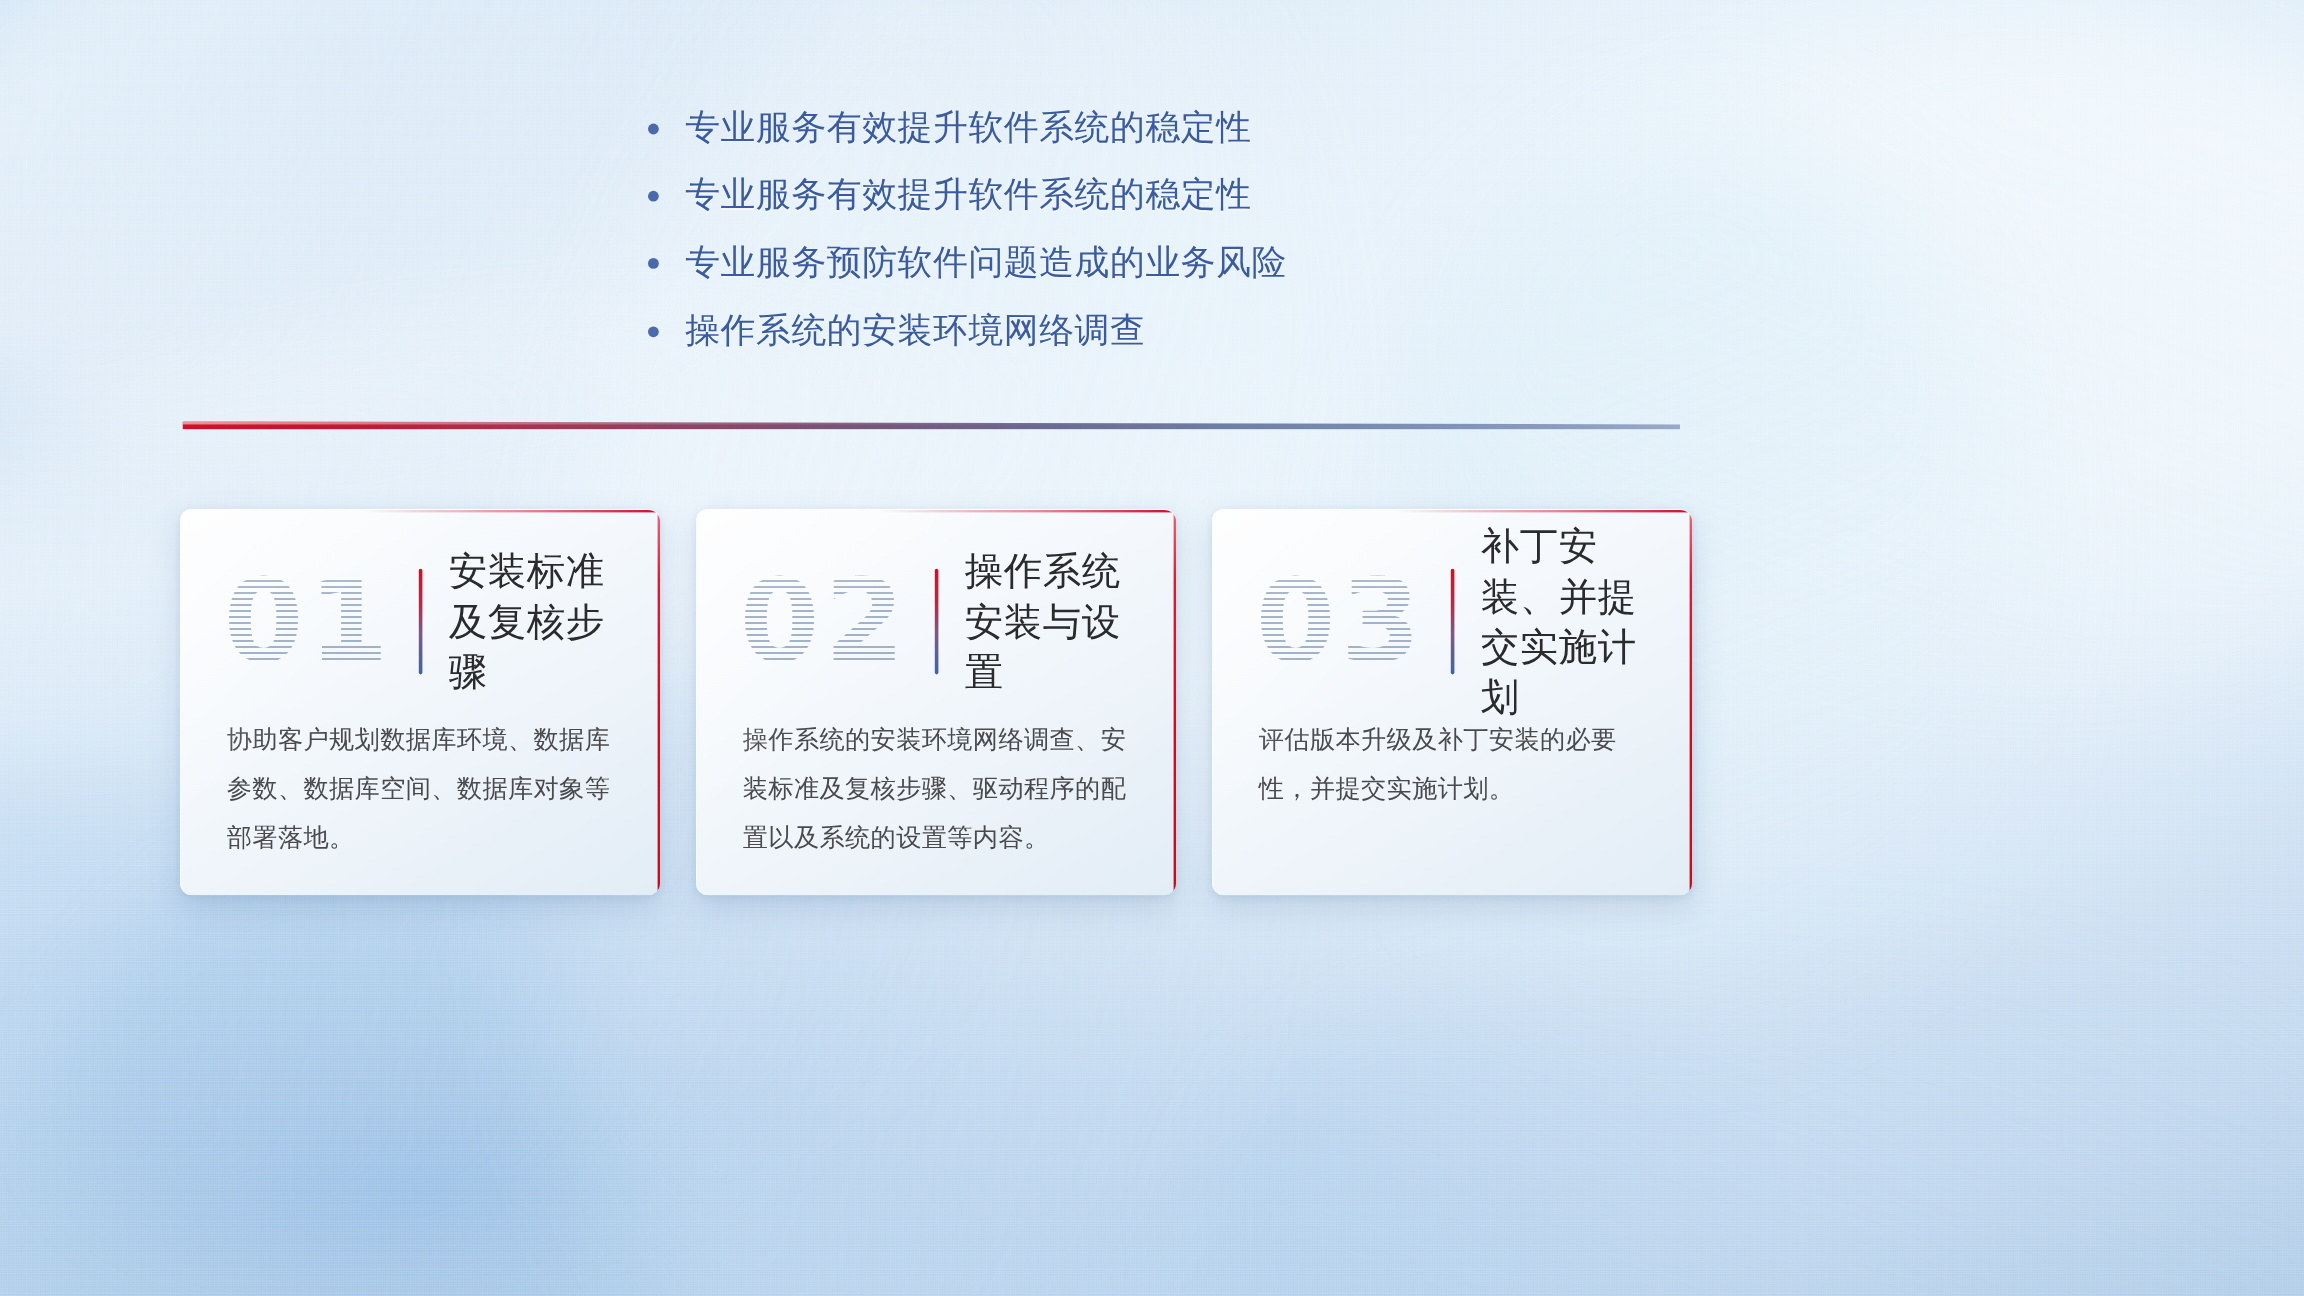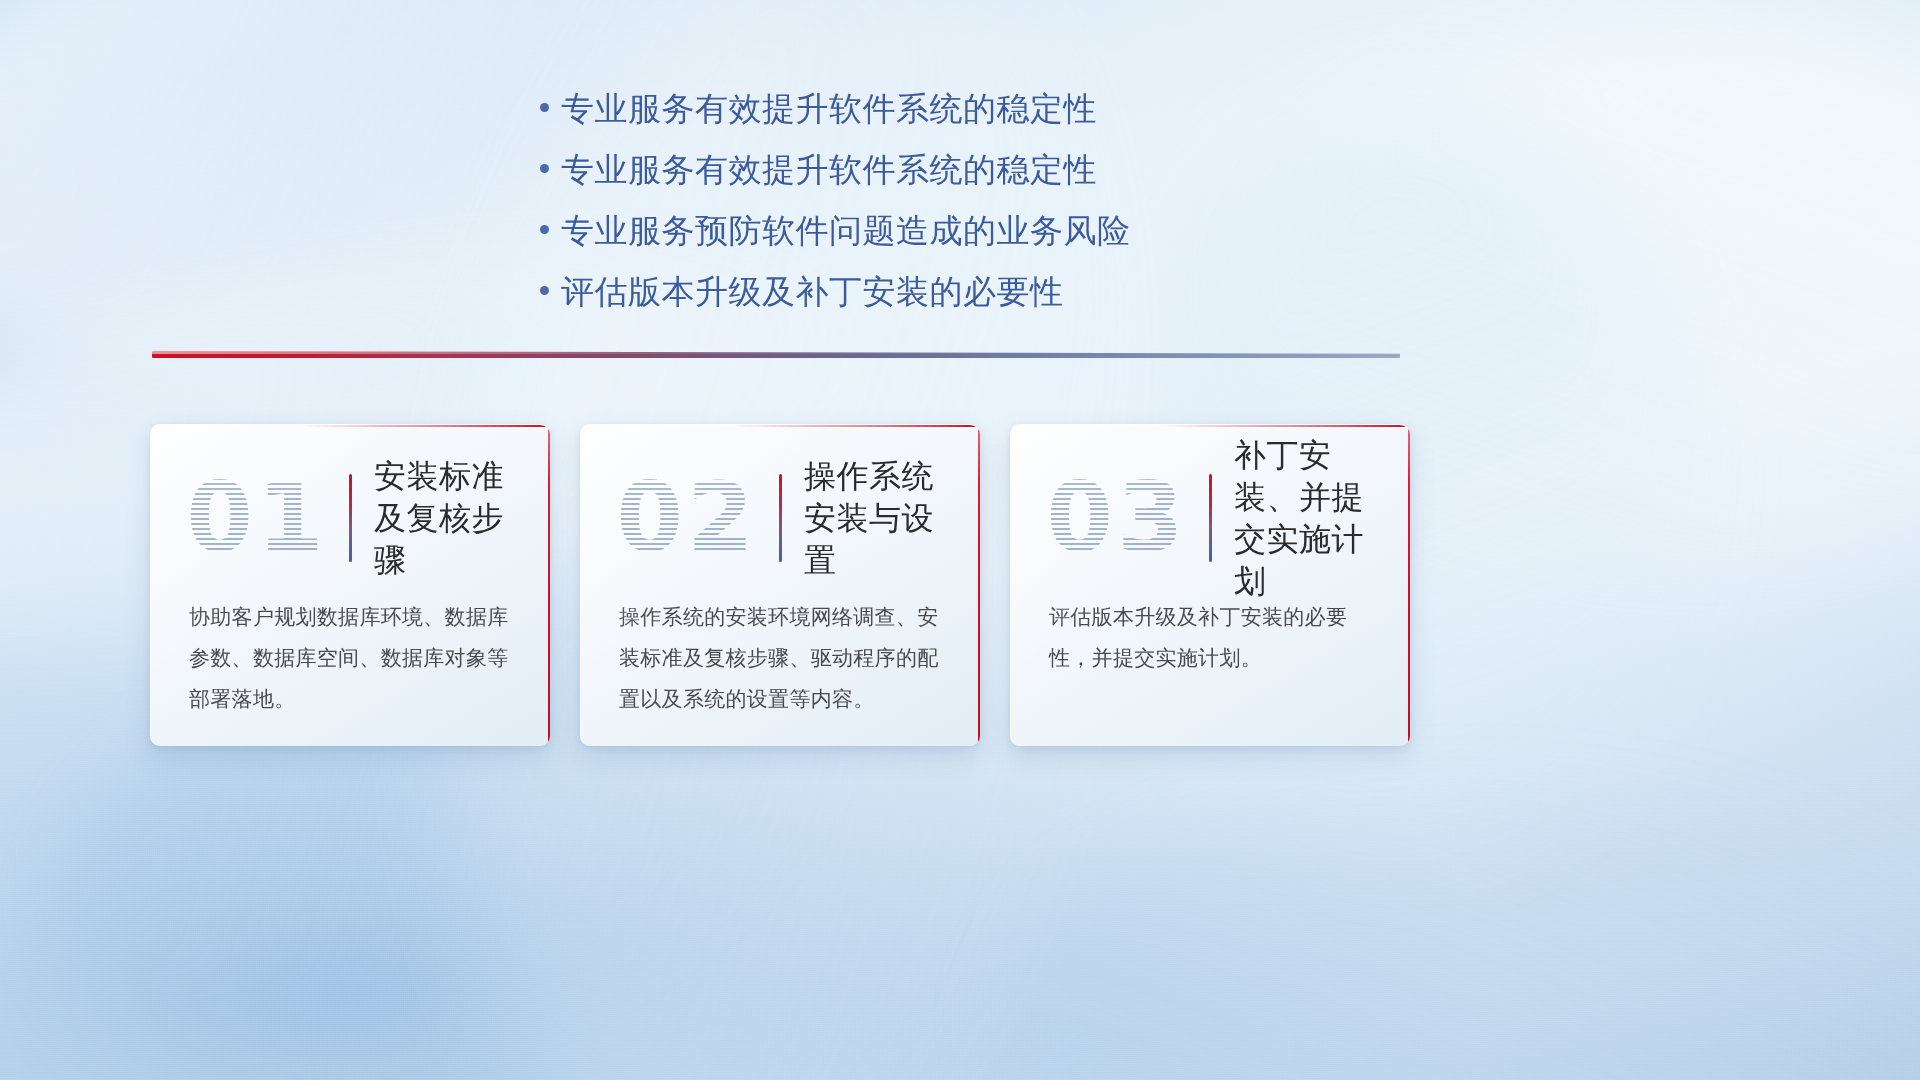--- a/index.html
+++ b/index.html
@@ -53,24 +53,24 @@
   }
 
   
   #page{ position:absolute; inset:0; z-index:2; }
 
   
   #bullets{
     position:absolute; left:540px; top:90px; width:760px;
   }
   .bullet{
-    display:flex; align-items:flex-start; gap:12px;
+    display:flex; align-items:flex-start; gap:22px;
     margin-bottom:22px;
     color:#3a5b9e;
-    font-size:33px;
+    font-size:29px;
     line-height:1.18;
     letter-spacing:.5px;
     font-weight:400;
     text-shadow:0 1px 1px rgba(255,255,255,.55);
   }
   .bullet .dot{
     flex:0 0 auto; width:9px; height:9px; border-radius:50%;
     background:#4a6aab; margin-top:13px;
   }
   .bullet .btxt{ flex:1 1 auto; }
@@ -206,21 +206,21 @@
     <div class="bullet">
       <span class="dot"></span>
       <span class="btxt">专业服务有效提升软件系统的稳定性</span>
     </div>
     <div class="bullet">
       <span class="dot"></span>
       <span class="btxt">专业服务预防软件问题造成的业务风险</span>
     </div>
     <div class="bullet">
       <span class="dot"></span>
-      <span class="btxt">评估版本升级及补丁安装的必要性</span>
+      <span class="btxt">操作系统的安装环境网络调查</span>
     </div>
   </div>
 
   <div id="divider">
     <div class="blade"></div>
     <div class="gloss"></div>
   </div>
 
   <div id="cards">
 

